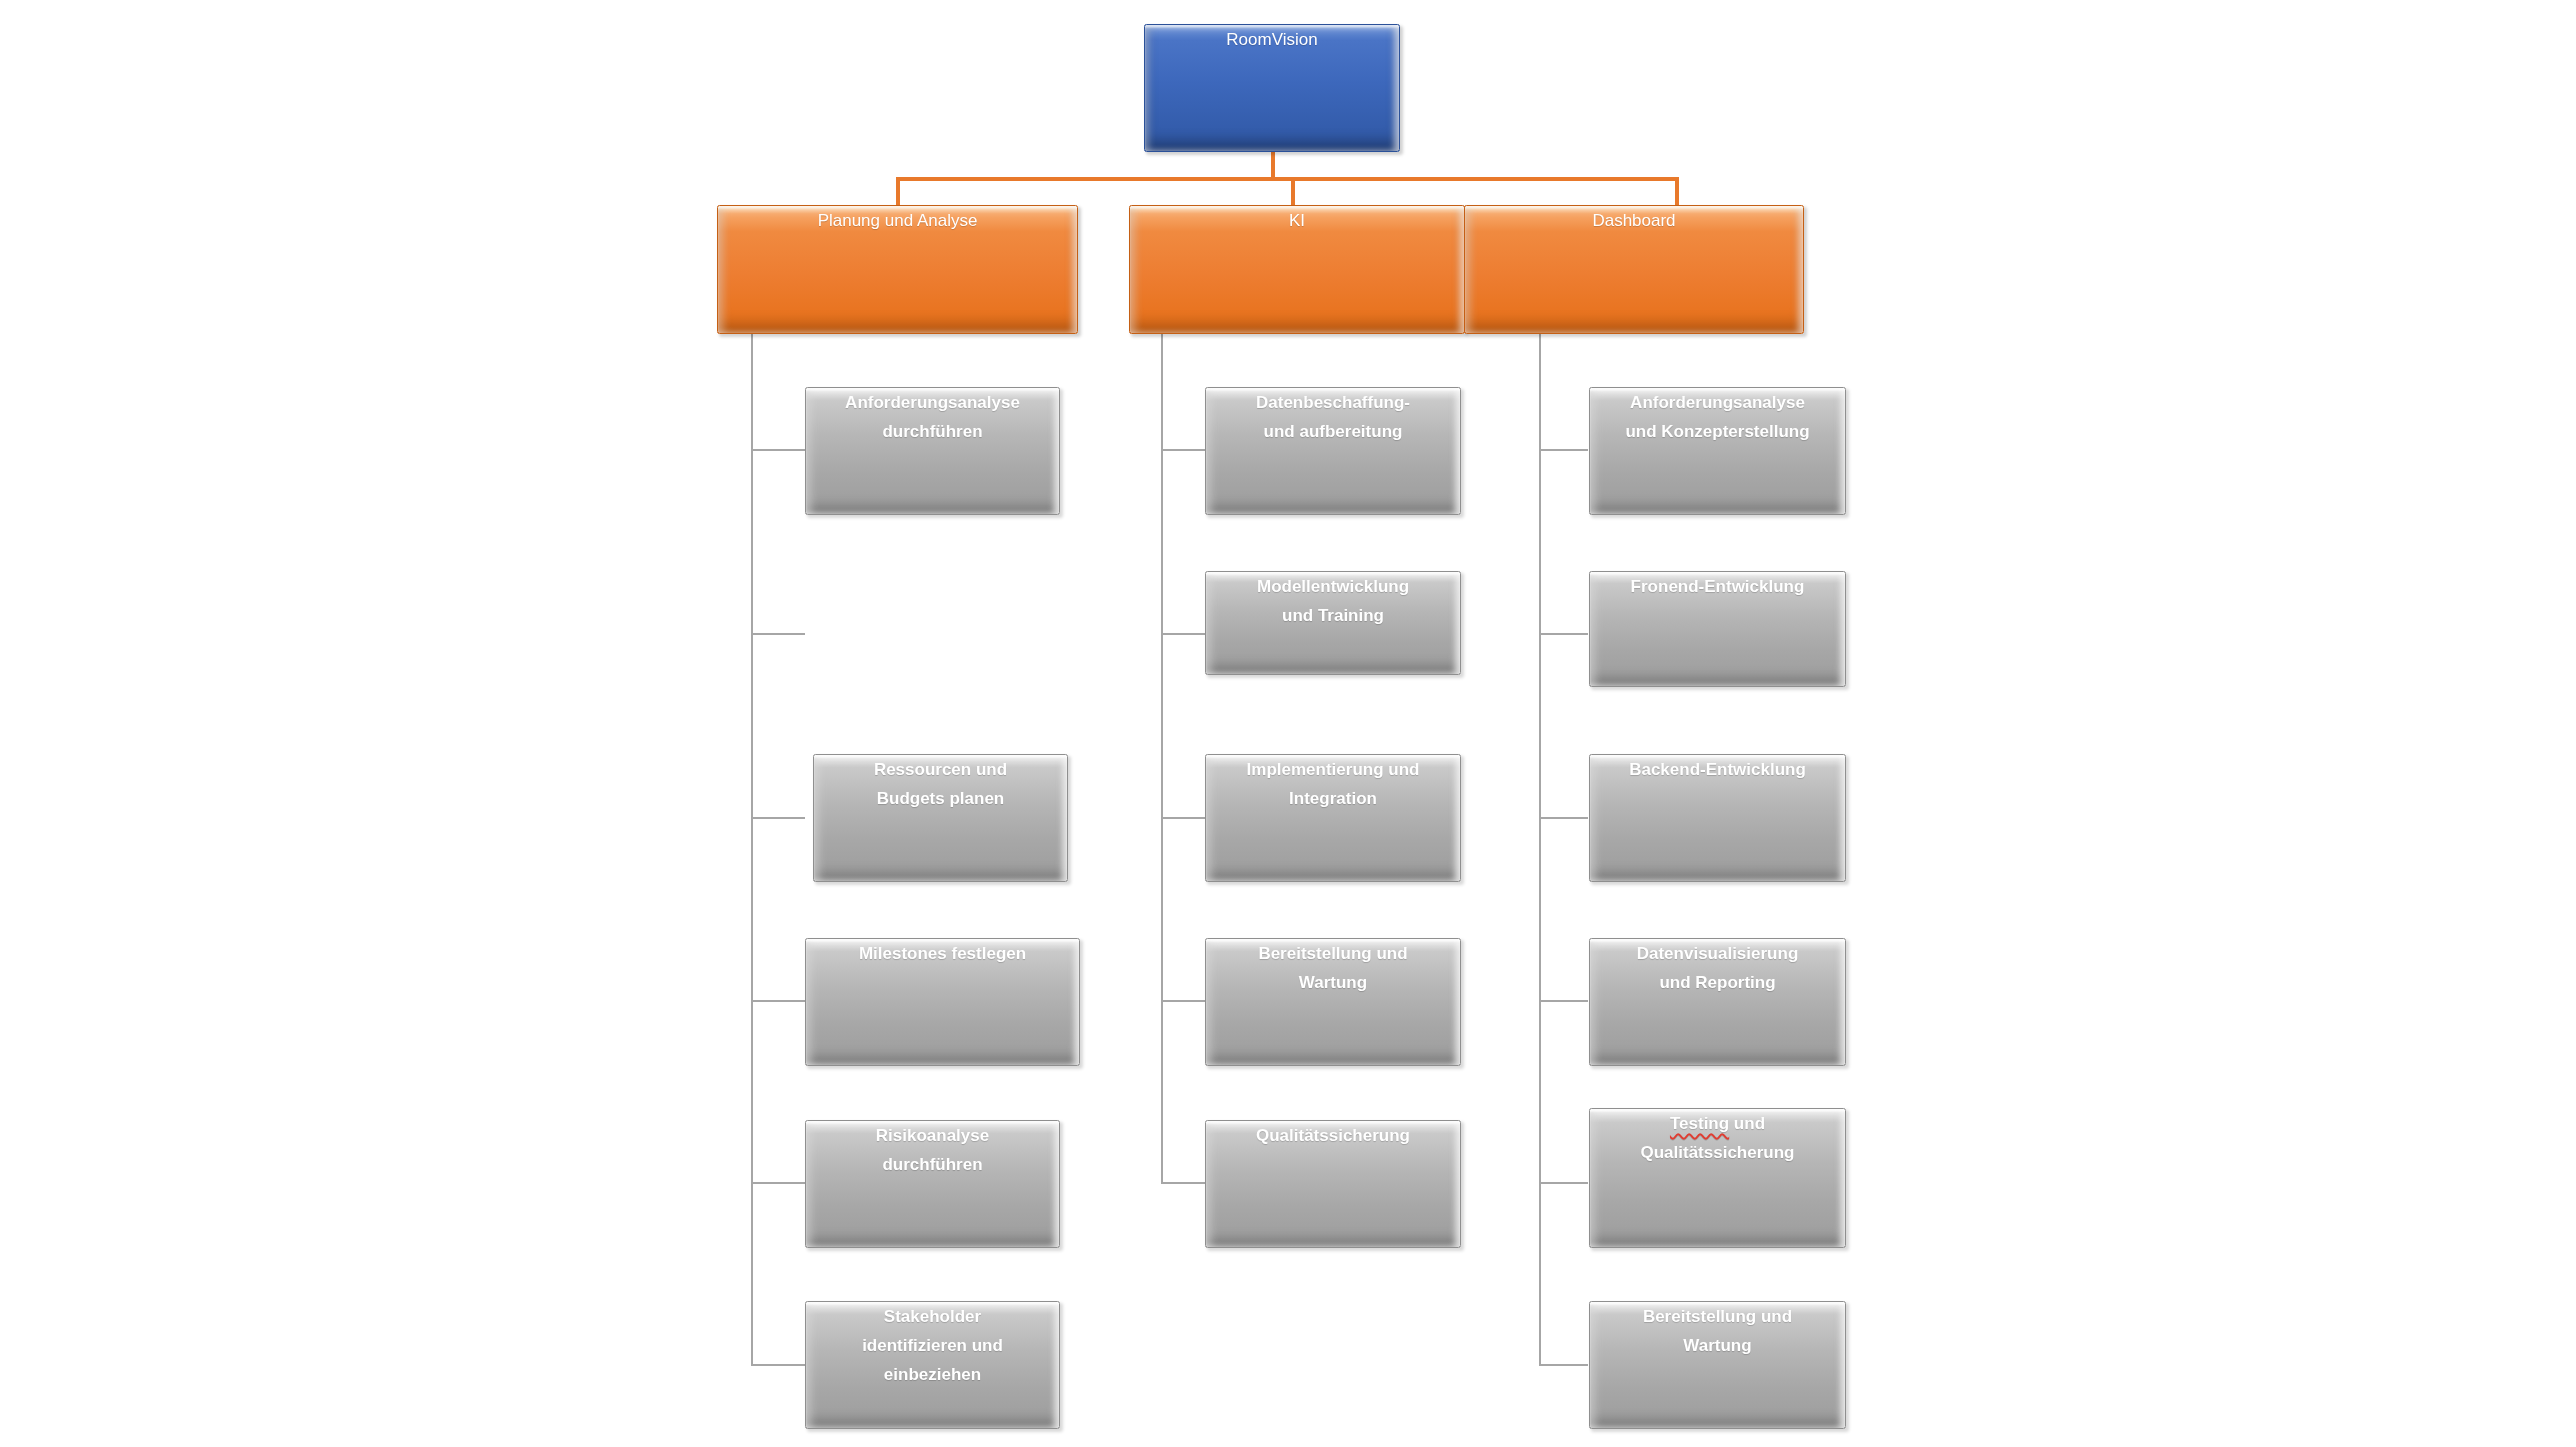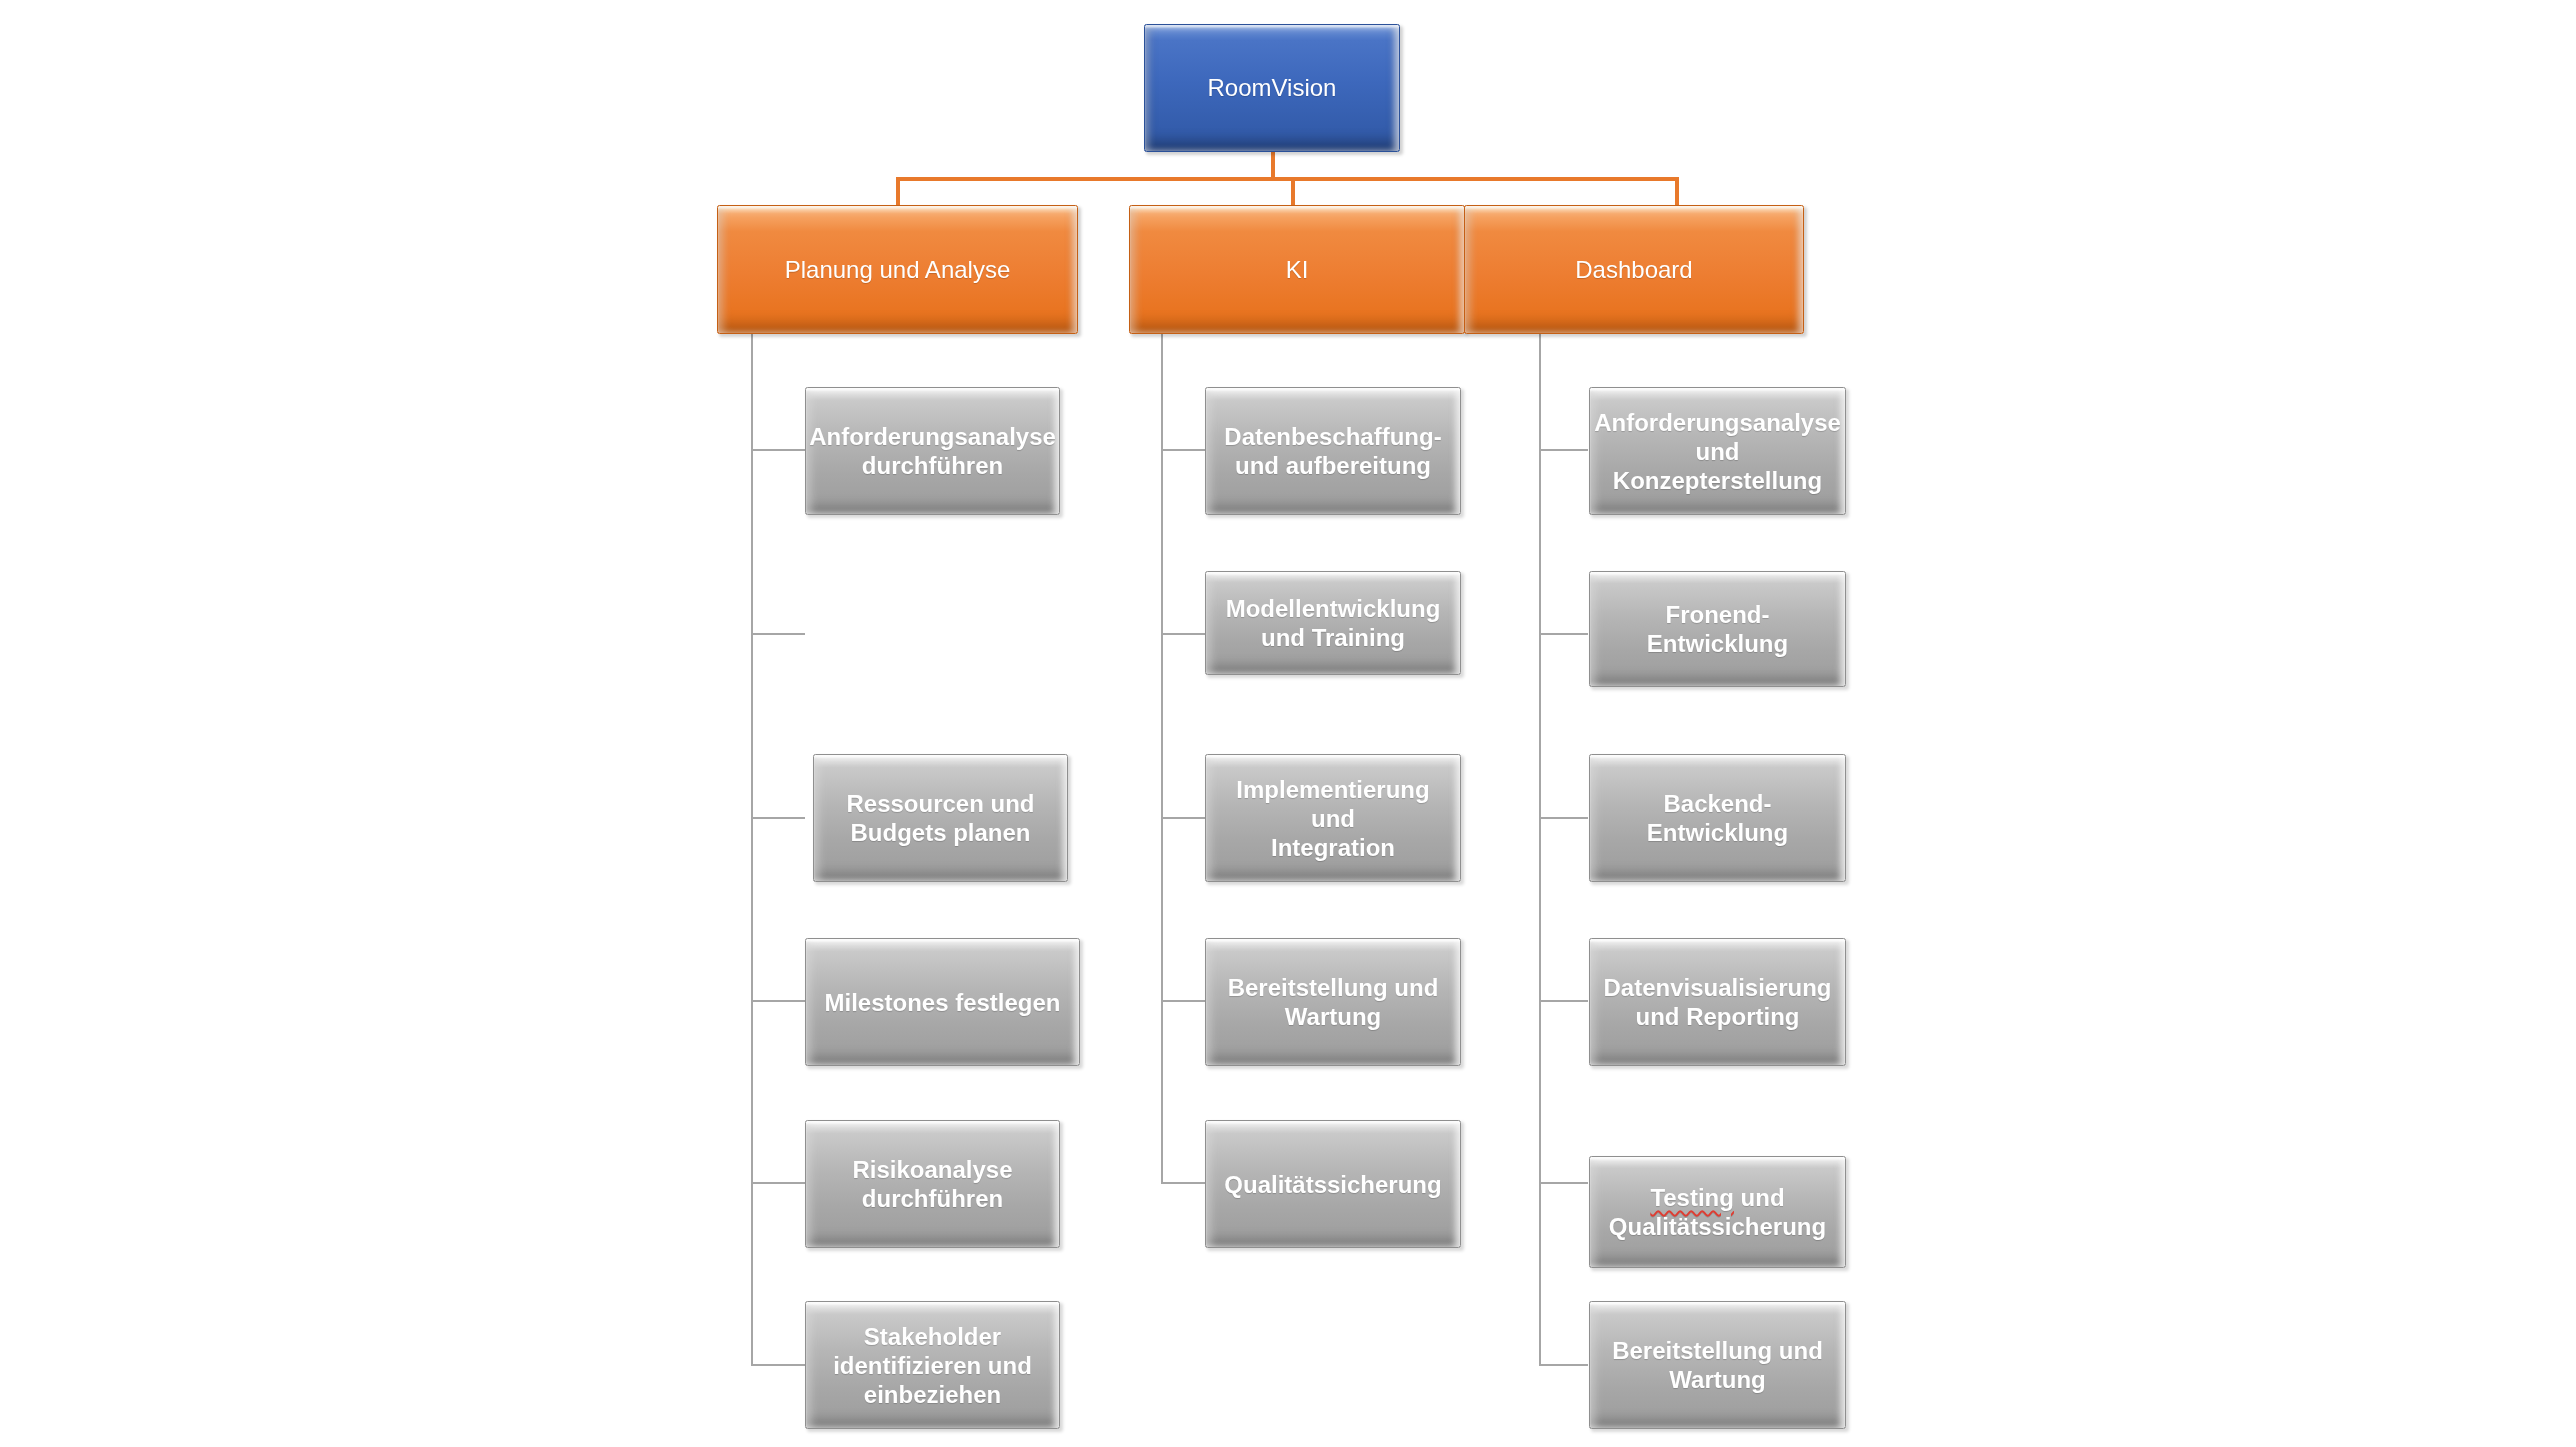--- a/index.html
+++ b/index.html
@@ -7,25 +7,25 @@
     position: relative;
     width: 2576px;
     height: 1447px;
     overflow: hidden;
     background: #ffffff;
     font-family: "Liberation Sans", sans-serif;
   }
   .node {
     position: absolute;
     display: flex;
-    align-items: center;
+    align-items: flex-start;
     justify-content: center;
     text-align: center;
     color: #ffffff;
-    font-size: 24px;
+    font-size: 17px;
     line-height: 29px;
     border-radius: 2.4px;
     box-sizing: border-box;
   }
   .lbl {
     white-space: pre-line;
     padding: 0 6.5px;
     text-shadow: 0 0.8px 0.8px rgba(0,0,0,0.18);
   }
   .blue {
@@ -166,21 +166,21 @@
   <div class="node gray" style="left:1589px;top:571px;width:257px;height:116px">
     <span class="lbl">Fronend-Entwicklung</span>
   </div>
   <div class="node gray" style="left:1589px;top:754px;width:257px;height:128px">
     <span class="lbl">Backend-Entwicklung</span>
   </div>
   <div class="node gray" style="left:1589px;top:938px;width:257px;height:128px">
     <span class="lbl">Datenvisualisierung
 und Reporting</span>
   </div>
-  <div class="node gray" style="left:1589px;top:1156px;width:257px;height:112px">
+  <div class="node gray" style="left:1589px;top:1108px;width:257px;height:140px">
     <span class="lbl"><span class="squiggle">Testing</span> und
 Qualitätssicherung</span>
   </div>
   <div class="node gray" style="left:1589px;top:1301px;width:257px;height:128px">
     <span class="lbl">Bereitstellung und
 Wartung</span>
   </div>
 
 </div>
 

